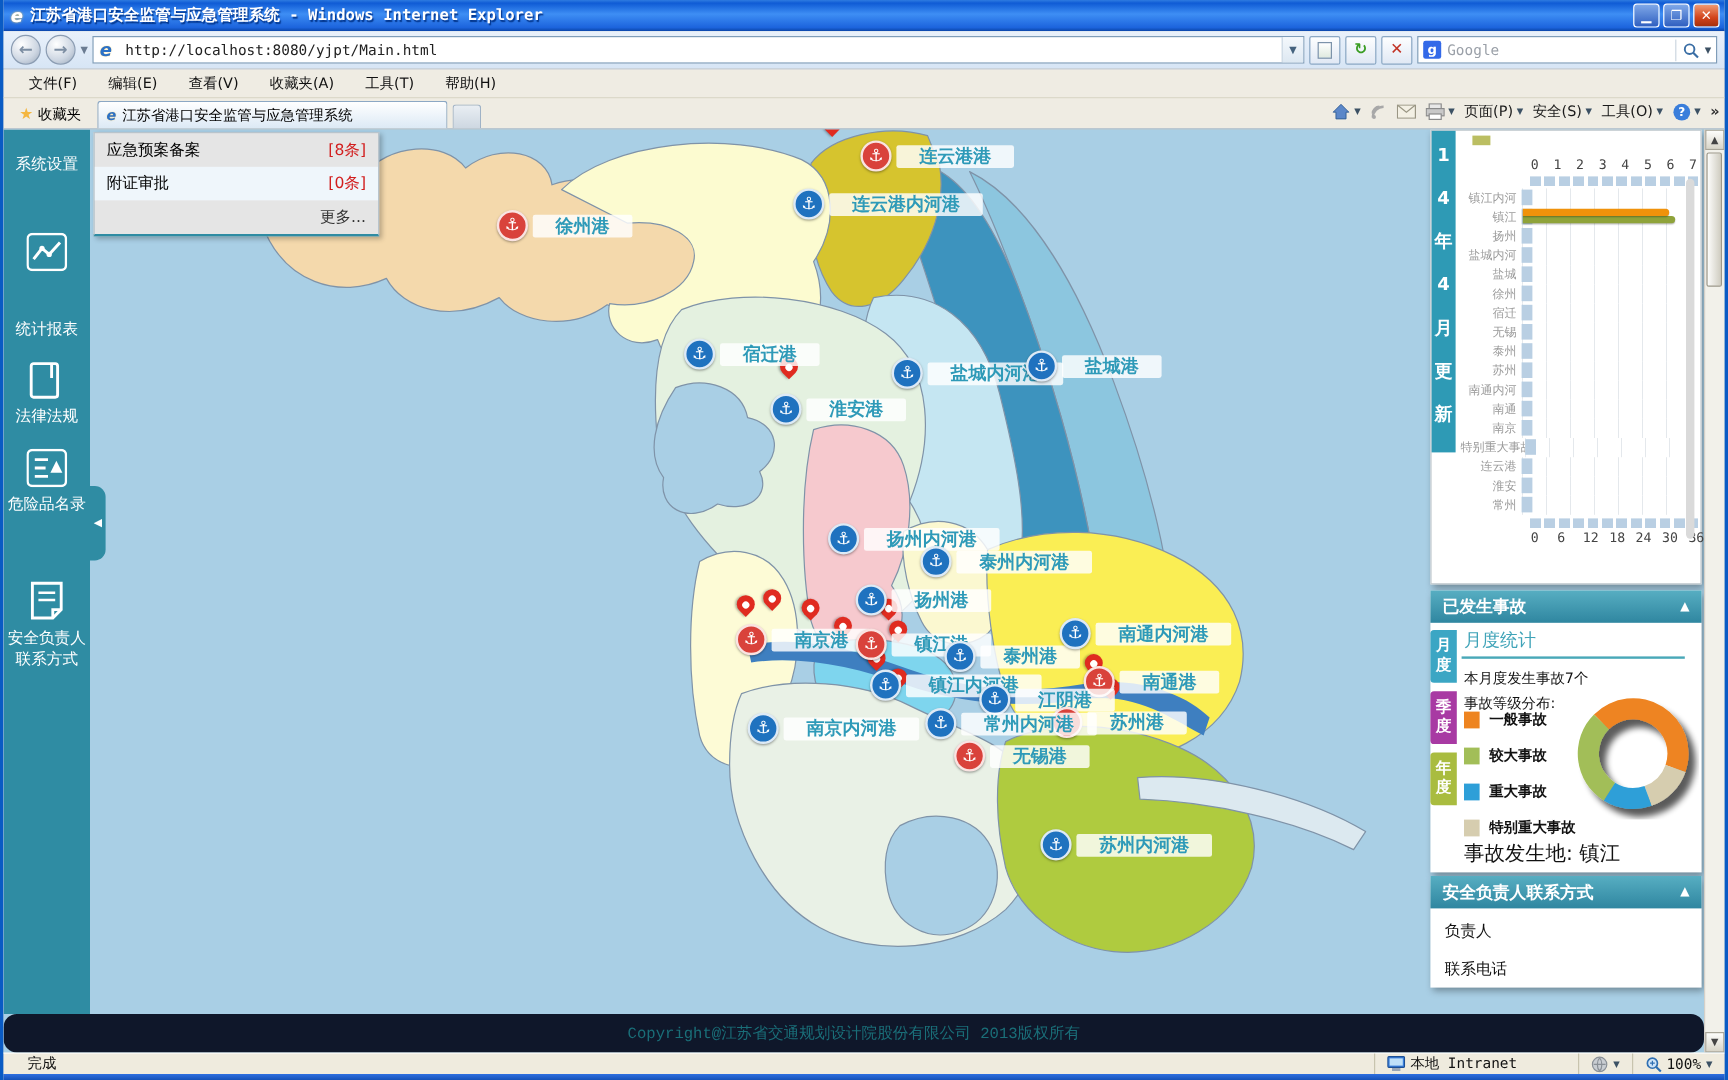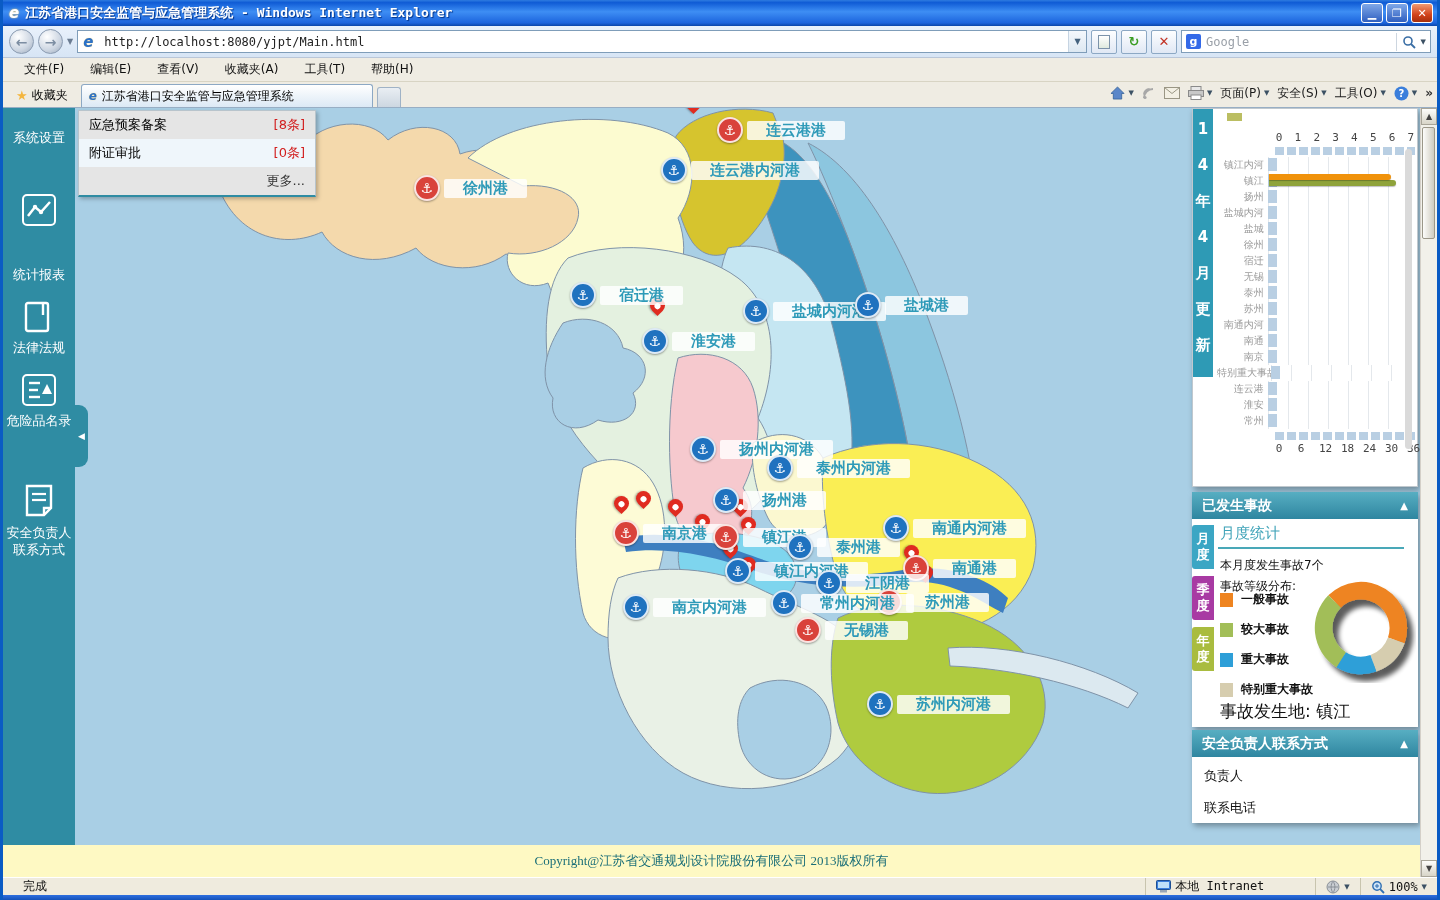--- a/index.html
+++ b/index.html
@@ -103,21 +103,21 @@
   .lg-item { display:flex; align-items:center; gap:8px; font-weight:bold; font-size:12px; }
   .swatch { width:13px; height:14px; display:inline-block; }
   .donut-wrap { position:absolute; right:0px; top:52px; width:110px; height:110px; }
   .loc-line { position:absolute; left:2px; bottom:4px; font-size:17px; }
 
   
   .contact-panel { position:absolute; top:622px; left:0; width:226px; height:93px; background:#fff; }
   .contact-body { padding:10px 12px; display:flex; flex-direction:column; gap:14px; font-size:13px; color:#111; }
 
   
-  .copyright { position:absolute; left:0; right:17px; bottom:0; height:32px; background:#fef9c3; color:#1A6E78; display:flex; align-items:center; justify-content:center; font-size:13px; font-family:Liberation Serif, serif; z-index:35; }
+  .copyright { position:absolute; left:0; right:17px; bottom:0; height:32px; background:#0f172a; color:#1A6E78; display:flex; align-items:center; justify-content:center; font-size:13px; font-family:Liberation Mono, monospace; z-index:35;border-radius:11px; }
 
   
   .vscroll { position:absolute; right:0; top:0; width:17px; height:769px; background:#F2F1EA; border-left:1px solid #d4d0c8; z-index:50; display:flex; flex-direction:column; }
   .sc-btn { height:17px; background:linear-gradient(#FDFDFB,#D8D5C8); border:1px solid #A8A598; font-size:8px; color:#444; display:flex; align-items:center; justify-content:center; }
   .sc-track { flex:1; position:relative; }
   .sc-thumb { position:absolute; top:2px; left:1px; width:13px; height:112px; background:linear-gradient(90deg,#FDFDFB,#CFCCC0); border:1px solid #9b9789; border-radius:2px; }
 
   
   .statusbar { height:18px; background:#EFEBDE; border-top:1px solid #fff; display:flex; align-items:center; font-size:12px; color:#111; flex:0 0 auto; }
   .st-left { flex:1; padding-left:20px; }

